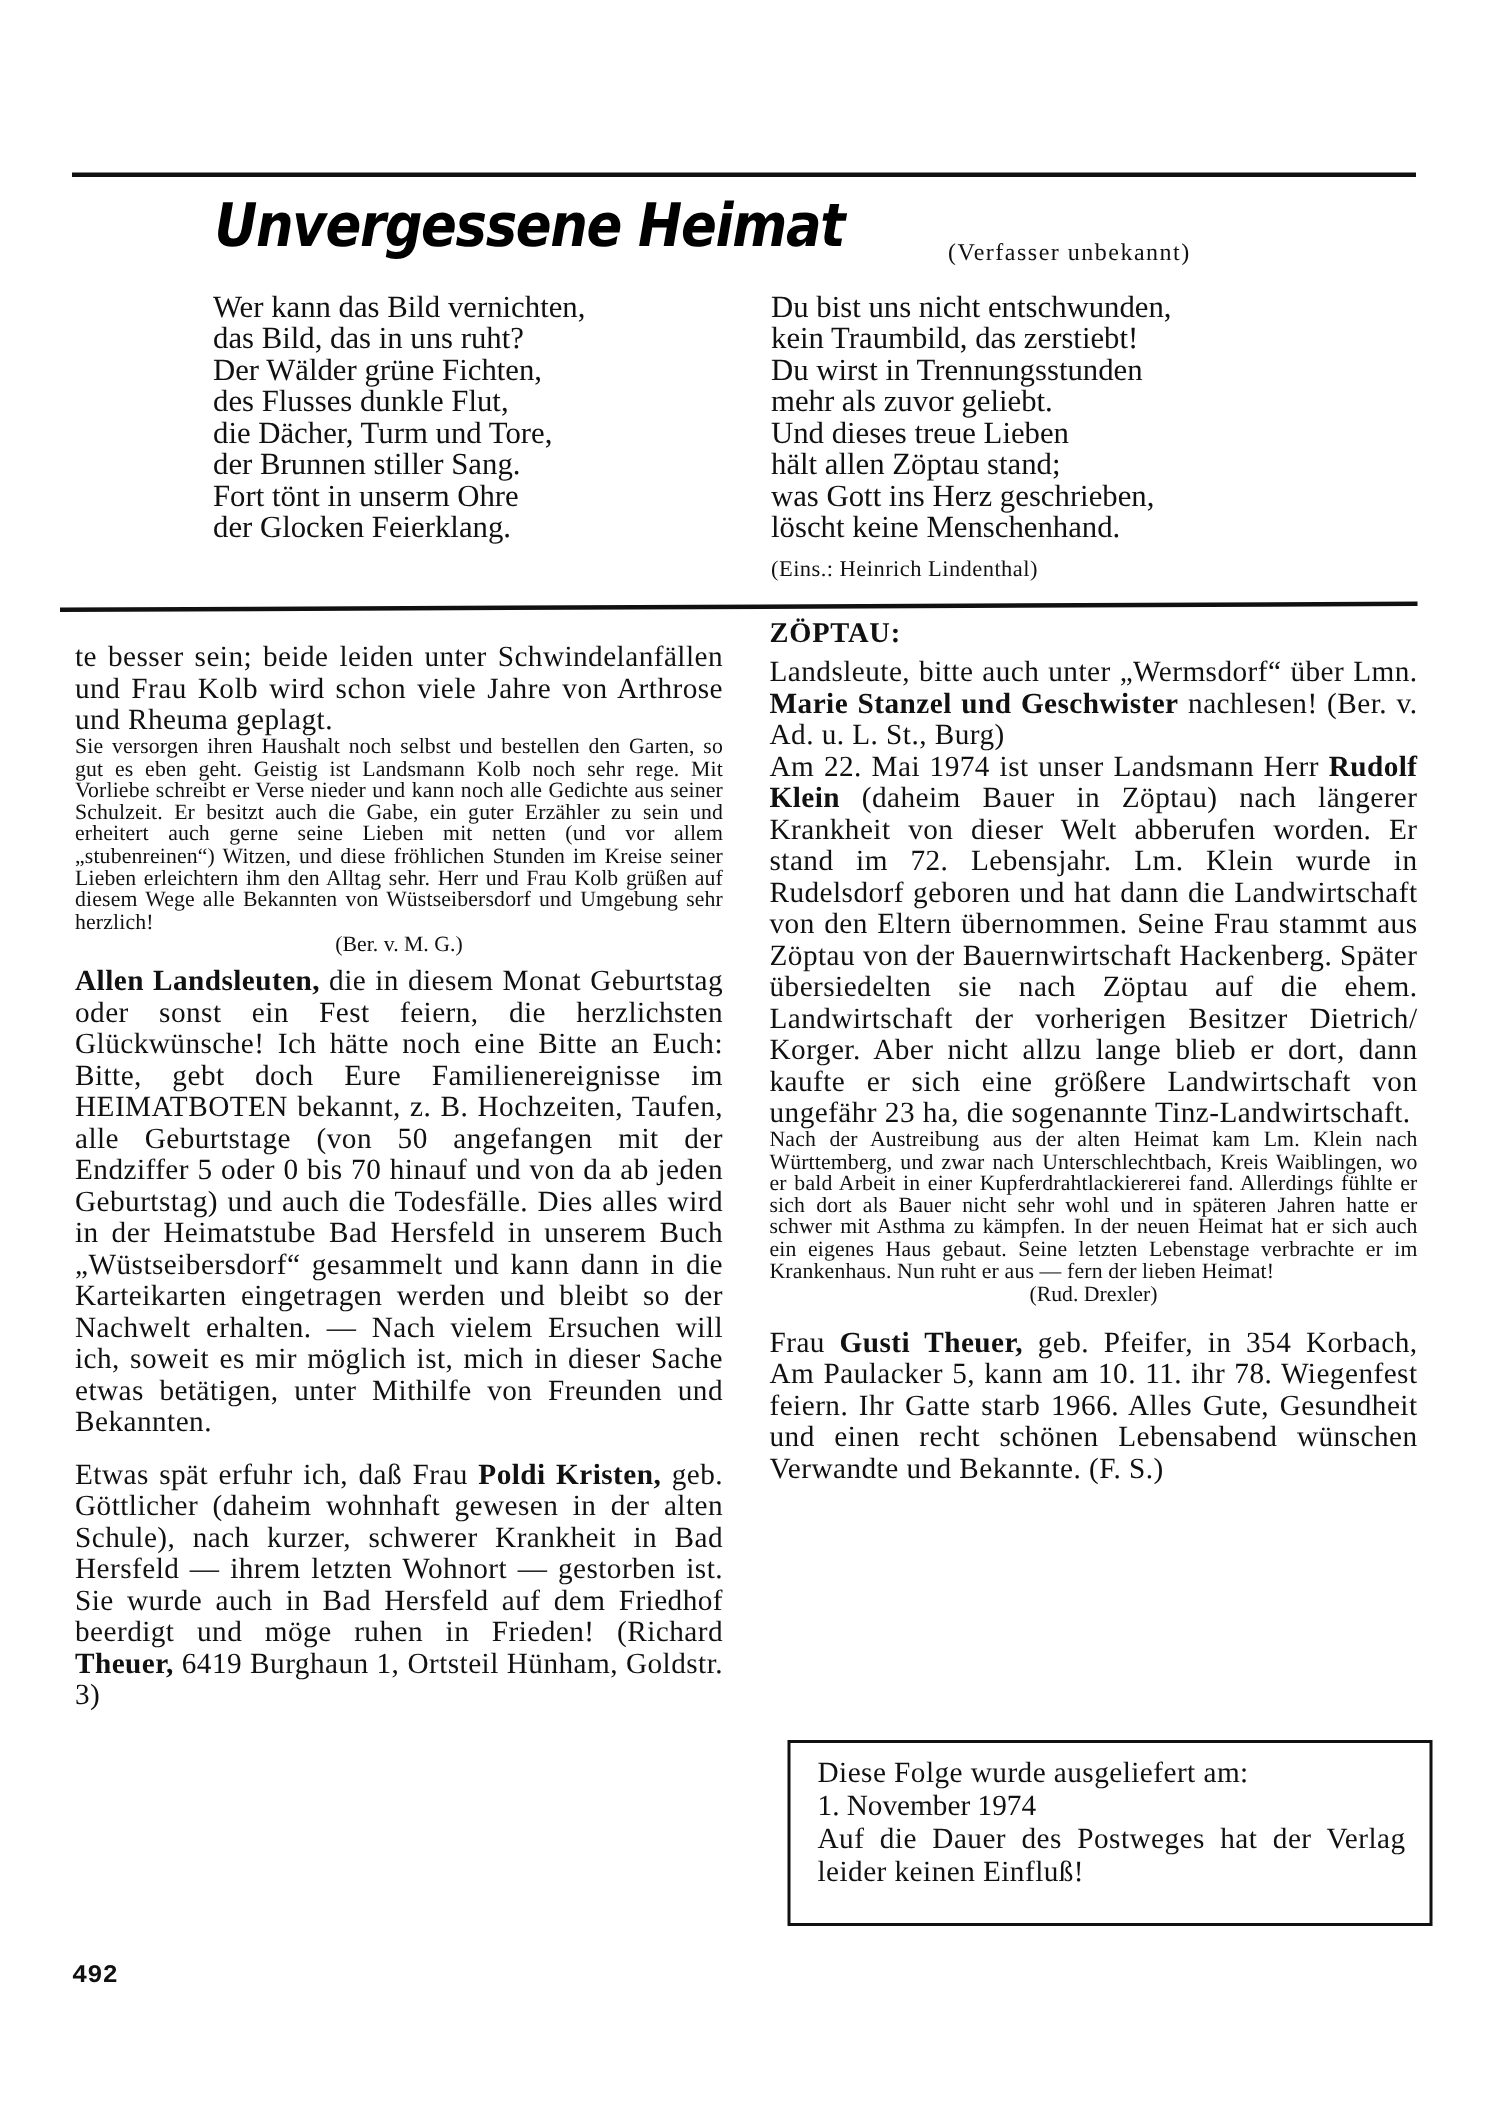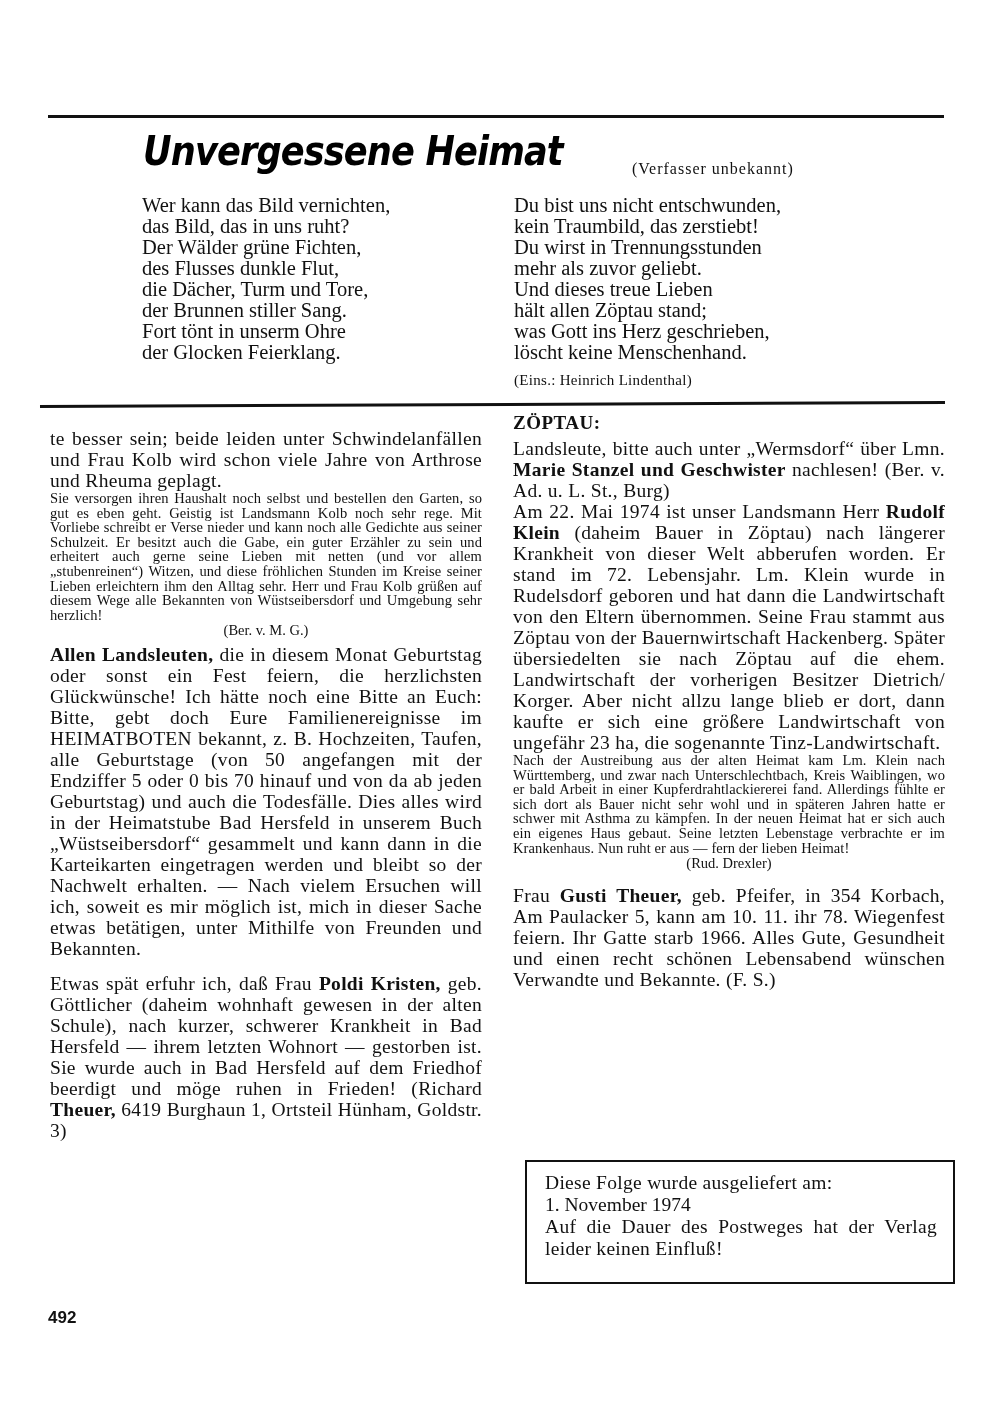--- a/index.html
+++ b/index.html
@@ -28,21 +28,21 @@
   .sign { text-align: center; font-size: 14.5px; line-height: 16px; }
   .gap { height: 14px; }
   .gap-s { height: 6px; }
   b { font-weight: bold; }
   .heading { font-weight: bold; font-size: 19px; letter-spacing: 0.5px; margin-bottom: 4px; }
 
   .box { position: absolute; left: 512px; top: 1160px; width: 430px; height: 124px; border: 2px solid #111; box-sizing: border-box; padding: 10px 16px 0 18px; font-family: "Liberation Serif", serif; font-size: 19.5px; line-height: 22px; margin-left: 13px; }
   .box .center { text-align: left; font-weight: normal; }
   .box .just { text-align: justify; letter-spacing: 0.3px; }
 
-  .pageno { position: absolute; left: 48px; top: 1308px; font-family: Liberation Sans, sans-serif; font-weight: bold; font-size: 17px; text-align: center; }
+  .pageno { position: absolute; left: 48px; top: 1308px; font-family: Liberation Mono, monospace; font-weight: bold; font-size: 17px; text-align: center; }
 </style>
 </head>
 <body>
 
 <div class="rule rule-top"></div>
 
 <div class="title">Unvergessene Heimat</div>
 <div class="author">(Verfasser unbekannt)</div>
 
 <div class="poem poem-left">

